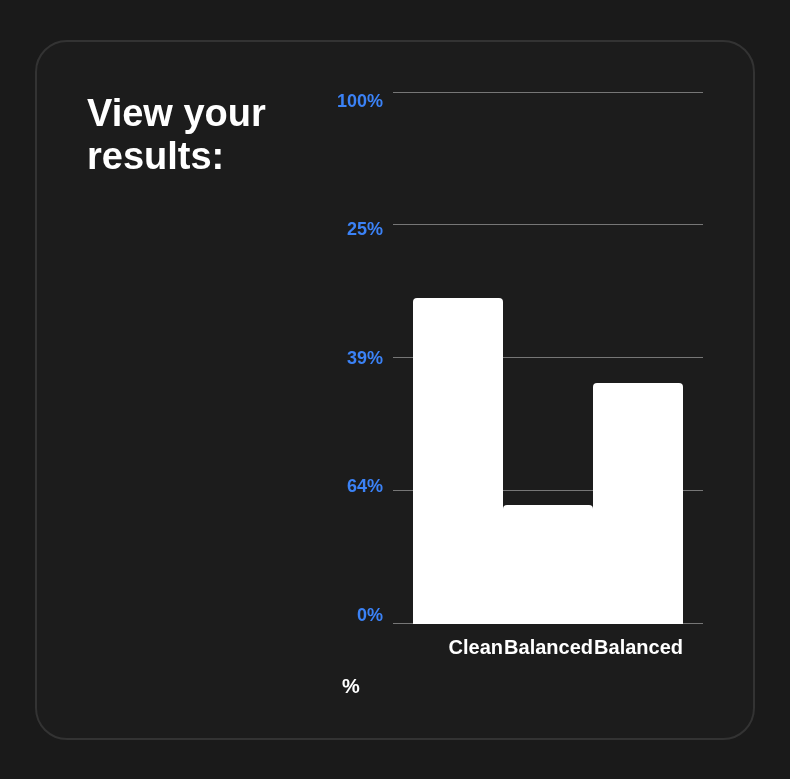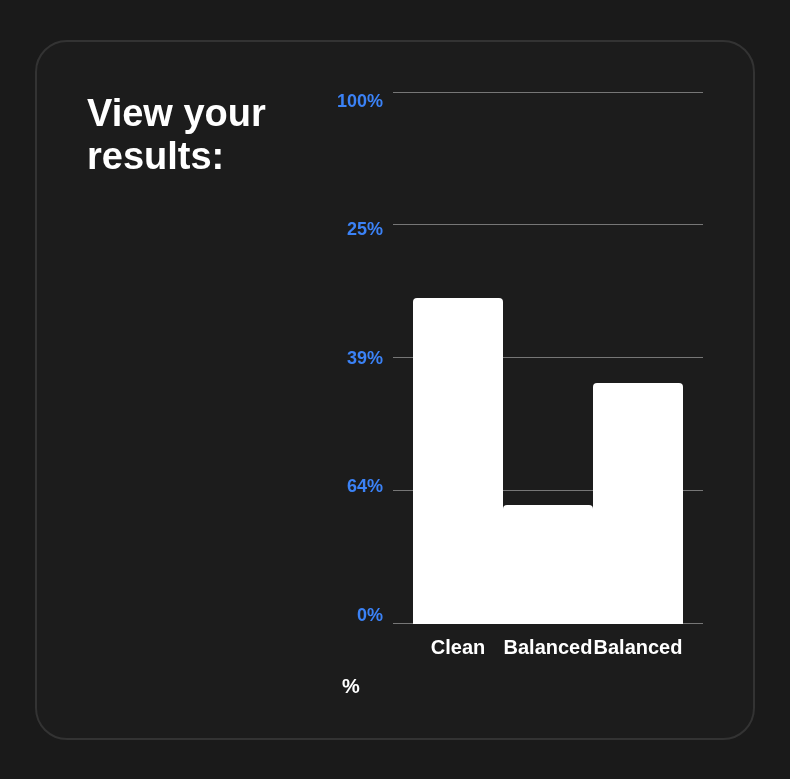--- a/index.html
+++ b/index.html
@@ -125,21 +125,21 @@
       flex: 1;
       display: flex;
       justify-content: space-around;
       padding: 0 20px;
     }
 
     .x-label {
       color: #ffffff;
       font-size: 20px;
       font-weight: 700;
-      text-align: center;
+      text-align: right;
       width: 90px;
     }
 
     .x-axis-title-row {
       display: flex;
       padding-left: 0;
       margin-top: 16px;
     }
 
     .x-axis-title {

